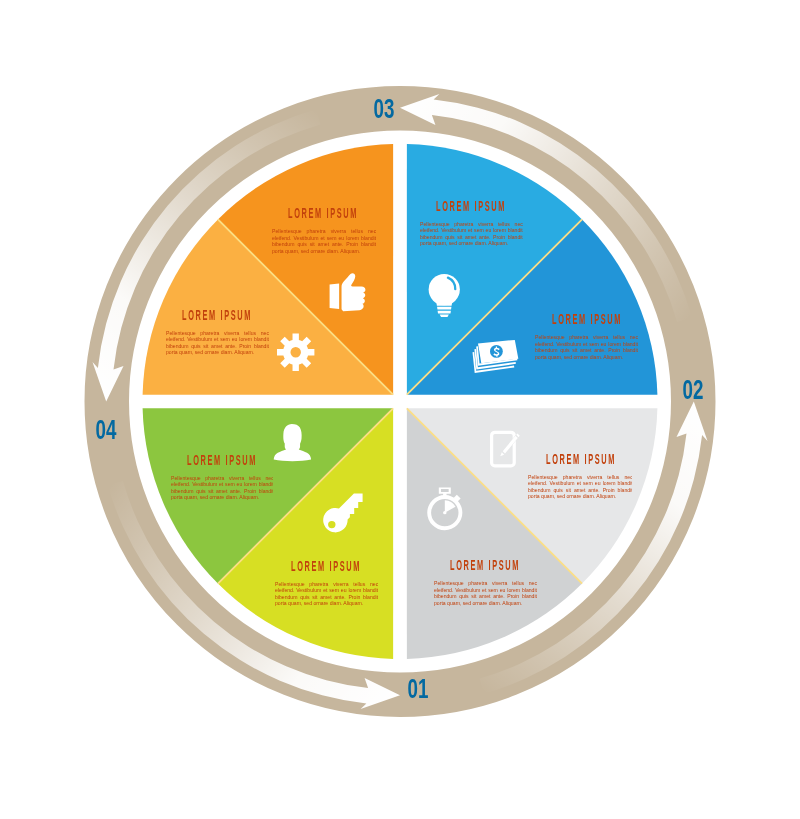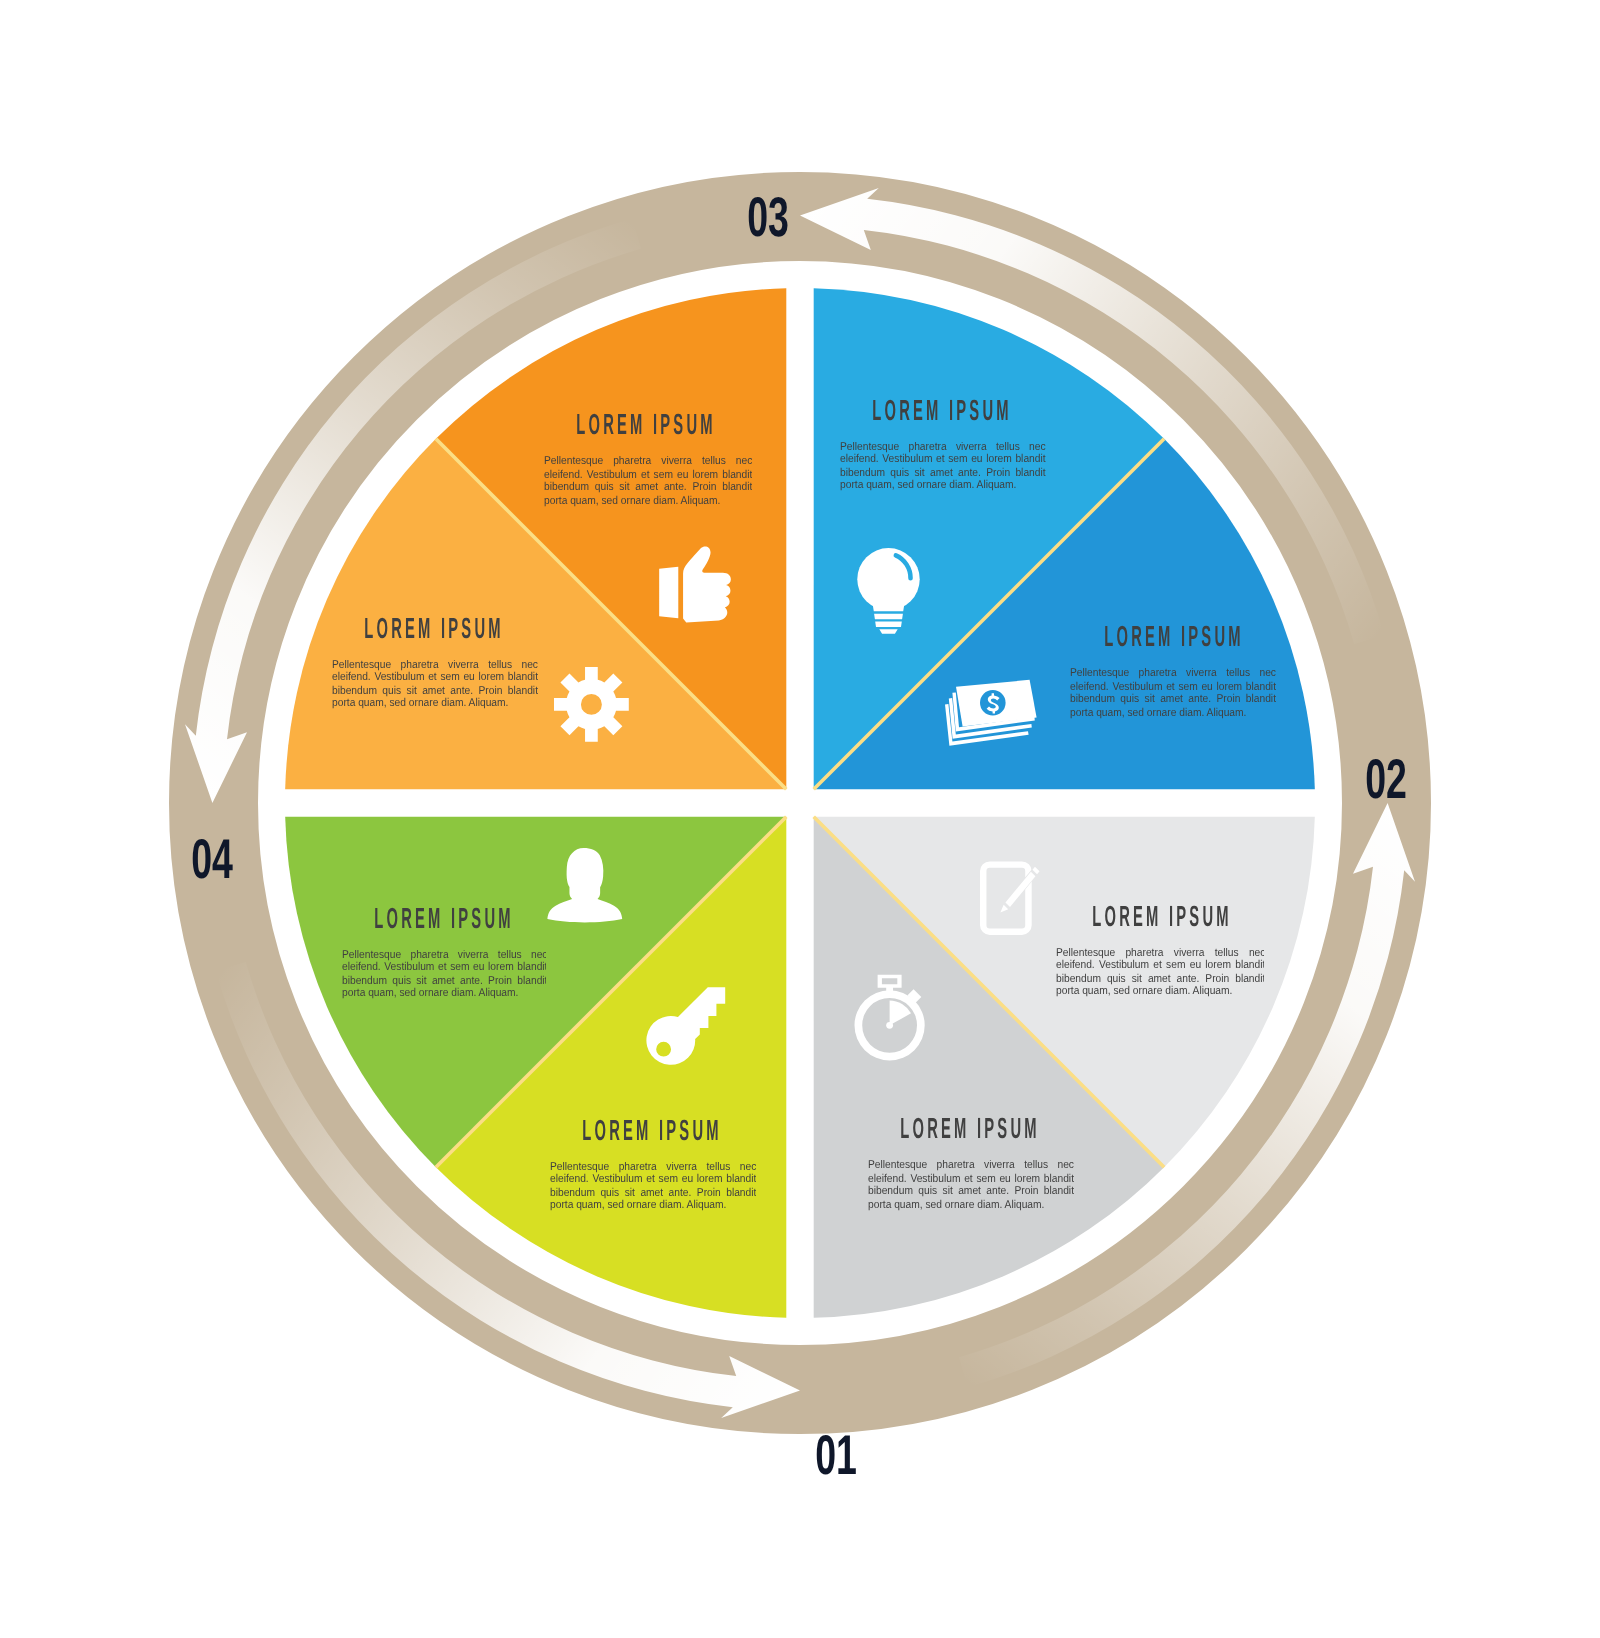--- a/index.html
+++ b/index.html
@@ -1,30 +1,30 @@
 <!DOCTYPE html>
 <html><head>
 <meta charset="utf-8">
 <title>Circular Process Infographic</title>
 <style>
   html,body{margin:0;padding:0;background:#ffffff;}
   body{width:800px;height:819px;overflow:hidden;
        font-family:"Liberation Sans",sans-serif;-webkit-font-smoothing:antialiased;}
   #stage{position:relative;width:800px;height:819px;background:#fff;}
   svg{display:block;position:absolute;left:0;top:0;}
-  .txt{position:absolute;color:#404040;}
+  .txt{position:absolute;color:#c2410c;}
   .ttlw{position:relative;height:11px;}
   .ttl{position:absolute;left:var(--cx);top:0;font-family:"Liberation Sans",sans-serif;font-weight:600;
        font-size:14.6px;letter-spacing:3.2px;line-height:11px;white-space:nowrap;
        transform:translateX(-50%) scaleX(0.505);}
   .bdyw{overflow:hidden;}
   .bdy{font-family:"Liberation Sans",sans-serif;font-size:5.7px;line-height:6.45px;
        text-align:justify;text-align-last:left;word-spacing:0px;
        transform:scaleX(0.9);transform-origin:left top;}
-  .num{position:absolute;color:#0f172a;font-family:"Liberation Sans",sans-serif;font-weight:700;
+  .num{position:absolute;color:#0369a1;font-family:"Liberation Sans",sans-serif;font-weight:700;
        font-size:28px;line-height:20.2px;white-space:nowrap;}
   .num span{display:block;transform:translateX(-50%) scaleX(0.67);transform-origin:center top;}
 </style>
 </head>
 <body>
 
 <div id="stage">
 <svg width="800" height="819" viewBox="0 0 800 819" xmlns="http://www.w3.org/2000/svg">
   <defs>
     <linearGradient id="fadetop" gradientUnits="userSpaceOnUse" x1="400" y1="107" x2="690" y2="318">
@@ -199,20 +199,20 @@
         <div class="bdy" style="width:114.17px;">Pellentesque pharetra viverra tellus nec eleifend. Vestibulum et sem eu lorem blandit bibendum quis sit amet ante. Proin blandit porta quam, sed ornare diam. Aliquam.</div>
       </div>
 </div>
 
 <div class="num" style="left:384.2px;top:98.9px;">
       <span>03</span>
     </div>
 <div class="num" style="left:105.9px;top:420px;">
       <span>04</span>
     </div>
-<div class="num" style="left:418.4px;top:718px;">
+<div class="num" style="left:418.4px;top:679px;">
       <span>01</span>
     </div>
 <div class="num" style="left:693.2px;top:380px;">
       <span>02</span>
     </div>
 
 </div>
 
 </body></html>

